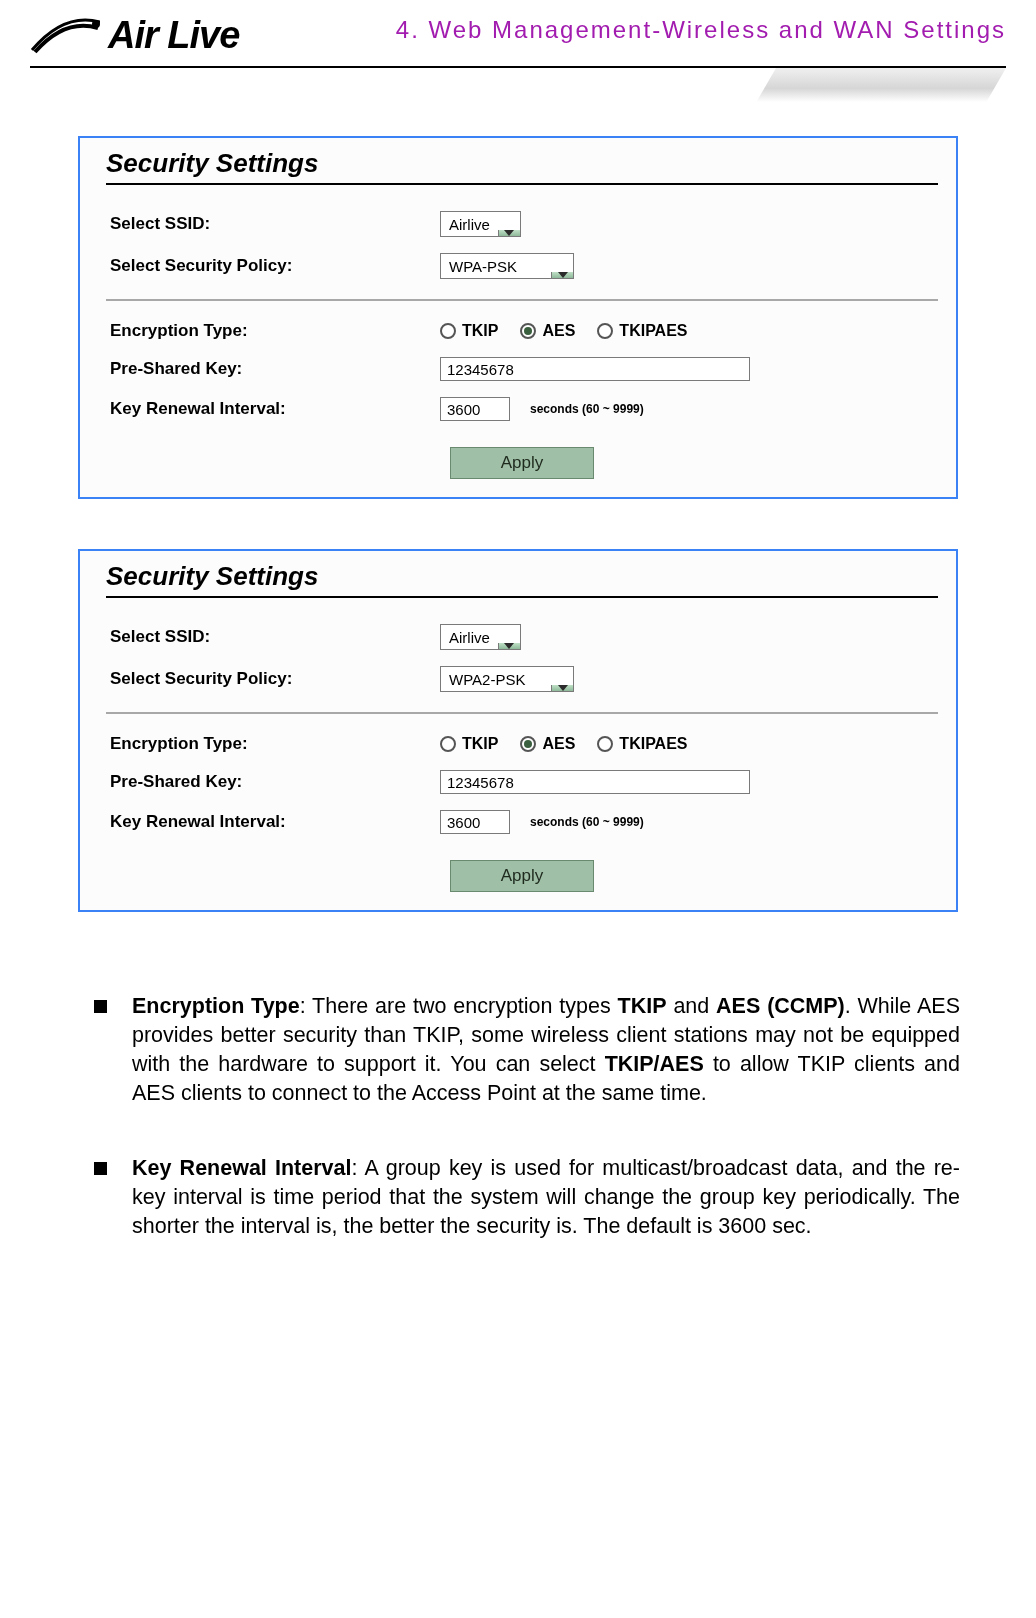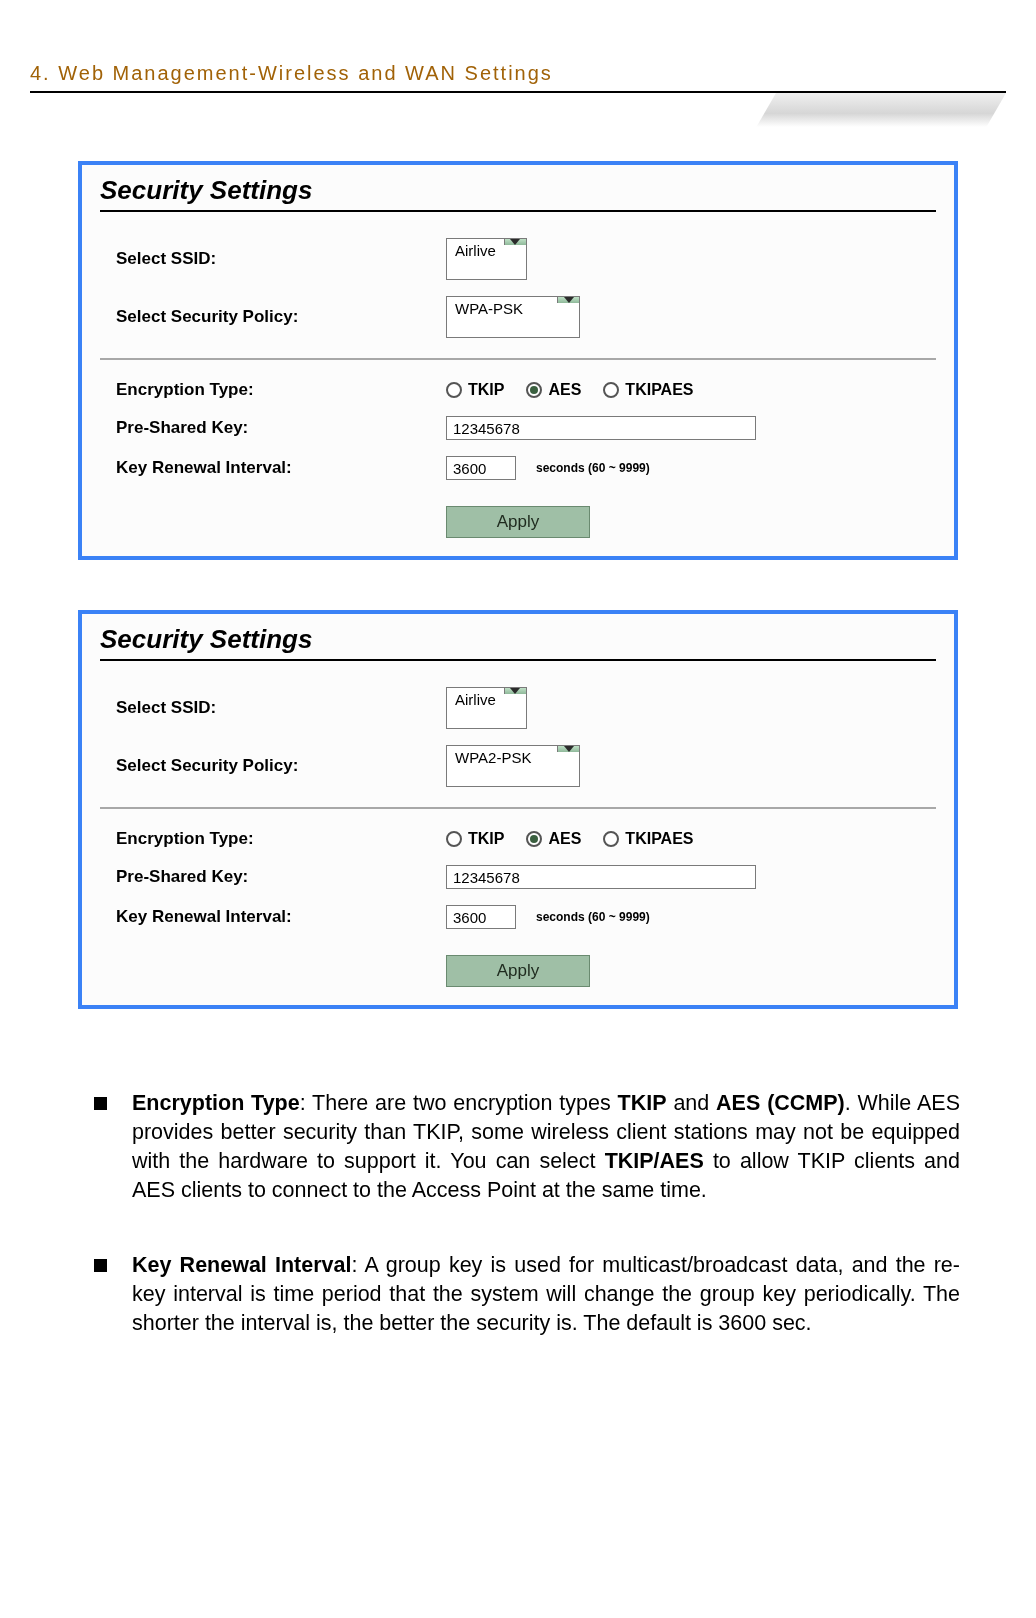--- a/index.html
+++ b/index.html
@@ -29,26 +29,25 @@
     }
     .logo-swoosh svg { width: 100%; height: 100%; }
     .logo-text {
       font-size: 38px;
       font-weight: bold;
       font-style: italic;
       letter-spacing: -1px;
       color: #000;
     }
     .chapter-title {
-      font-size: 20px;
+      font-size: 24px;
       letter-spacing: 2px;
       text-align: right;
       padding-top: 6px;
-      color: #a16207;
-      margin-top: 46px;
+      color: #a21caf;
     }
     .header-rule {
       margin: 6px 30px 0 30px;
       position: relative;
       height: 40px;
     }
     .header-line {
       border-top: 2px solid #000;
       position: absolute;
       left: 0; right: 0; top: 0;
@@ -58,25 +57,25 @@
       right: 0; top: 2px;
       width: 230px; height: 34px;
       background: linear-gradient(180deg, #f0f0f0 0%, #d6d6d6 60%, #ffffff 100%);
       transform: skewX(-30deg);
       transform-origin: top right;
     }
     .content {
       padding: 30px 36px 20px 36px;
     }
     .panel {
-      border: 4px solid #3b82f6;
+      border: 2px solid #3b82f6;
       background: #fcfcfc;
       width: 880px;
       margin: 0 auto 50px auto;
-      padding: 0 0 18px 0;
+      padding: 0 0 18px 8px;
     }
     .panel-title {
       font-size: 26px;
       font-weight: bold;
       font-style: italic;
       color: #000;
       padding: 10px 18px 4px 18px;
     }
     .panel-title-rule {
       border-bottom: 2px solid #000;
@@ -86,34 +85,33 @@
       display: flex;
       align-items: center;
       padding: 8px 22px;
       font-size: 17px;
       font-weight: bold;
       color: #000;
     }
     .form-label {
       width: 330px;
       flex: 0 0 330px;
-      margin-left: 12px;
     }
     .form-ctrl {
       display: flex;
       align-items: center;
       gap: 10px;
       font-weight: normal;
     }
     .select-mock {
       display: inline-flex;
-      align-items: flex-start;
+      align-items: flex-end;
       border: 1px solid #7a7a7a;
       background: #fff;
-      height: 42px;
+      height: 26px;
       font-weight: normal;
     }
     .select-mock .sel-text {
       padding: 3px 8px;
       font-size: 15px;
       min-width: 50px;
       white-space: nowrap;
     }
     .select-mock.wide .sel-text { min-width: 110px; }
     .select-mock .sel-btn {
@@ -218,20 +216,30 @@
       font-style: italic;
       font-size: 19px;
       letter-spacing: 1px;
       margin-top: 4px;
     }
   </style>
 </head>
 <body>
 
 <div class="page-header">
+  <div class="logo-wrap">
+    <div class="logo-swoosh">
+      <svg viewBox="0 0 70 50">
+        <path d="M5 42 Q 35 8 68 18" stroke="#000" stroke-width="4" fill="none"></path>
+        <path d="M2 40 Q 34 2 70 12" stroke="#000" stroke-width="3" fill="none"></path>
+        <circle cx="66" cy="14" r="4" fill="#000"></circle>
+      </svg>
+    </div>
+    <div class="logo-text">Air Live</div>
+  </div>
   <div class="chapter-title">4. Web Management-Wireless and WAN Settings</div>
 </div>
 <div class="header-rule">
   <div class="header-line"></div>
   <div class="header-shade"></div>
 </div>
 
 <div class="content">
 
   <div class="panel">

